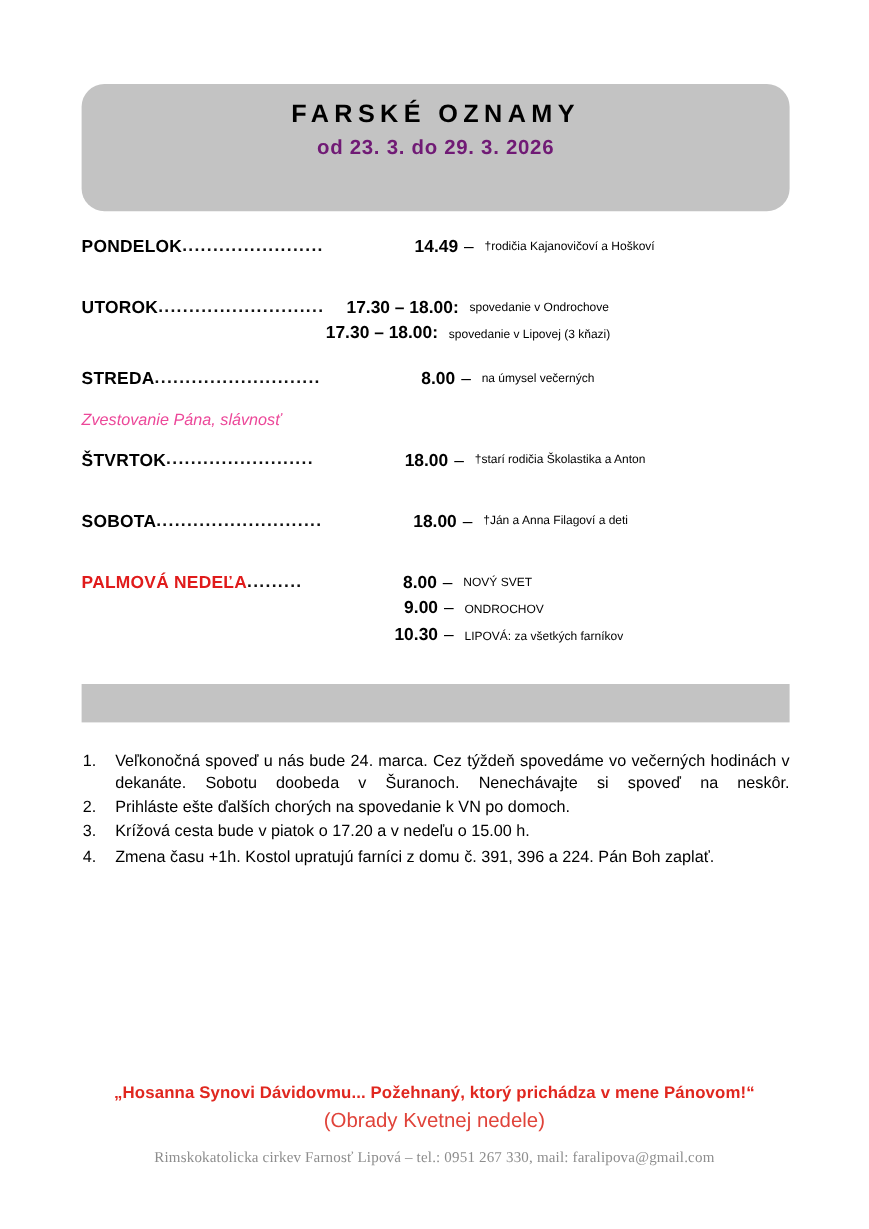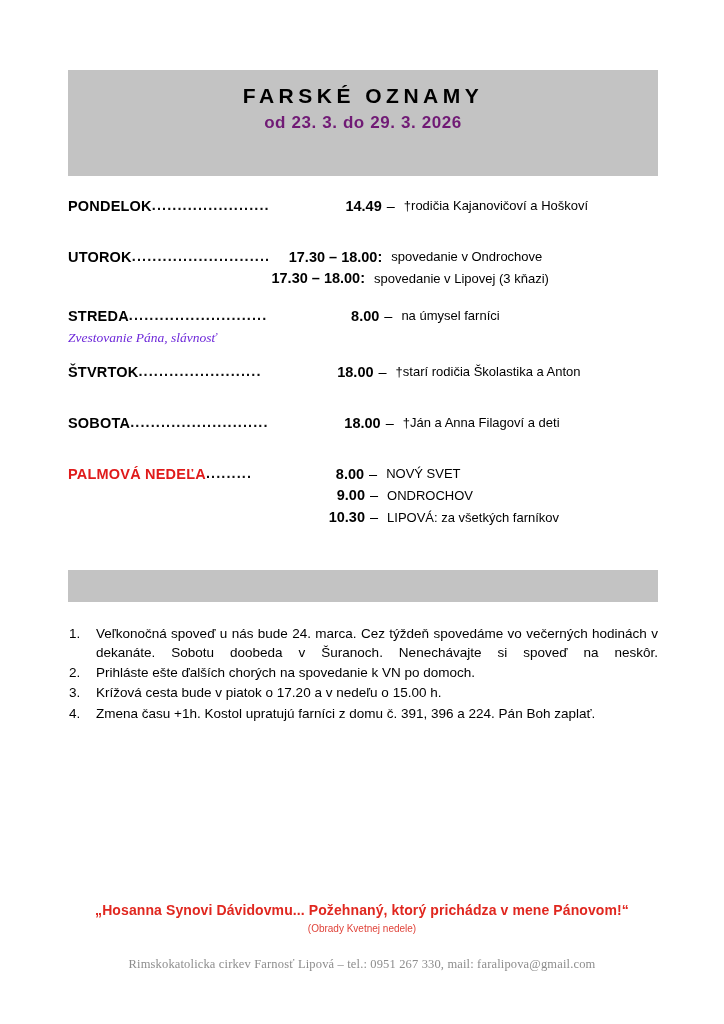--- a/index.html
+++ b/index.html
@@ -23,20 +23,21 @@
 
   
   .header-band {
     position: absolute;
     left: 68px;
     top: 70px;
     width: 590px;
     height: 106px;
     background: #c3c3c3;
     text-align: center;
+    border-radius: 19px;
   }
   .header-title {
     margin: 0;
     padding-top: 14px;
     font-size: 21px;
     font-weight: bold;
     letter-spacing: 4.5px;
     color: #000000;
     line-height: 1.15;
   }
@@ -102,31 +103,30 @@
     flex: 0 0 auto;
   }
   .dash {
     padding-left: 5px;
     font-size: 14.5px;
     font-weight: normal;
     flex: 0 0 auto;
   }
   .desc {
     padding-left: 9px;
-    font-size: 13px;
+    font-size: 10px;
     font-weight: normal;
     flex: 0 0 auto;
   }
   .sub-note {
     font-size: 13.5px;
     font-style: italic;
-    color: #6d28d9;
+    color: #ec4899;
     line-height: 1.5;
-    margin-top: 1px;
-    font-family: Liberation Serif, serif;
+    margin-top: 13px;
   }
   .cont-line {
     display: flex;
     align-items: baseline;
     white-space: nowrap;
     line-height: 1.5;
     padding-left: 0;
   }
   .cont-spacer {
     flex: 0 0 auto;
@@ -179,21 +179,21 @@
     text-align: center;
   }
   .quote-main {
     font-size: 14px;
     font-weight: bold;
     color: #e0271f;
     line-height: 1.4;
     letter-spacing: 0.1px;
   }
   .quote-src {
-    font-size: 10px;
+    font-size: 17px;
     font-weight: normal;
     color: #e0433a;
     line-height: 1.5;
   }
   .contact-line {
     position: absolute;
     left: 62px;
     top: 957px;
     width: 600px;
     text-align: center;
@@ -235,21 +235,21 @@
           <span class="time-cell">17.30 – 18.00:</span>
           <span class="desc">spovedanie v Lipovej (3 kňazi)</span>
         </div>
       </div>
       <div class="sched-row" style="margin-bottom: 14px;">
         <div class="sched-line">
           <span class="day-name">STREDA</span>
           <span class="leader">...........................</span>
           <span class="time-cell">8.00</span>
           <span class="dash">–</span>
-          <span class="desc">na úmysel farníci</span>
+          <span class="desc">na úmysel večerných</span>
         </div>
         <div class="sub-note">Zvestovanie Pána, slávnosť</div>
       </div>
       <div class="sched-row" style="margin-bottom: 30px;">
         <div class="sched-line">
           <span class="day-name">ŠTVRTOK</span>
           <span class="leader">........................</span>
           <span class="time-cell">18.00</span>
           <span class="dash">–</span>
           <span class="desc">†starí rodičia Školastika a Anton</span>

